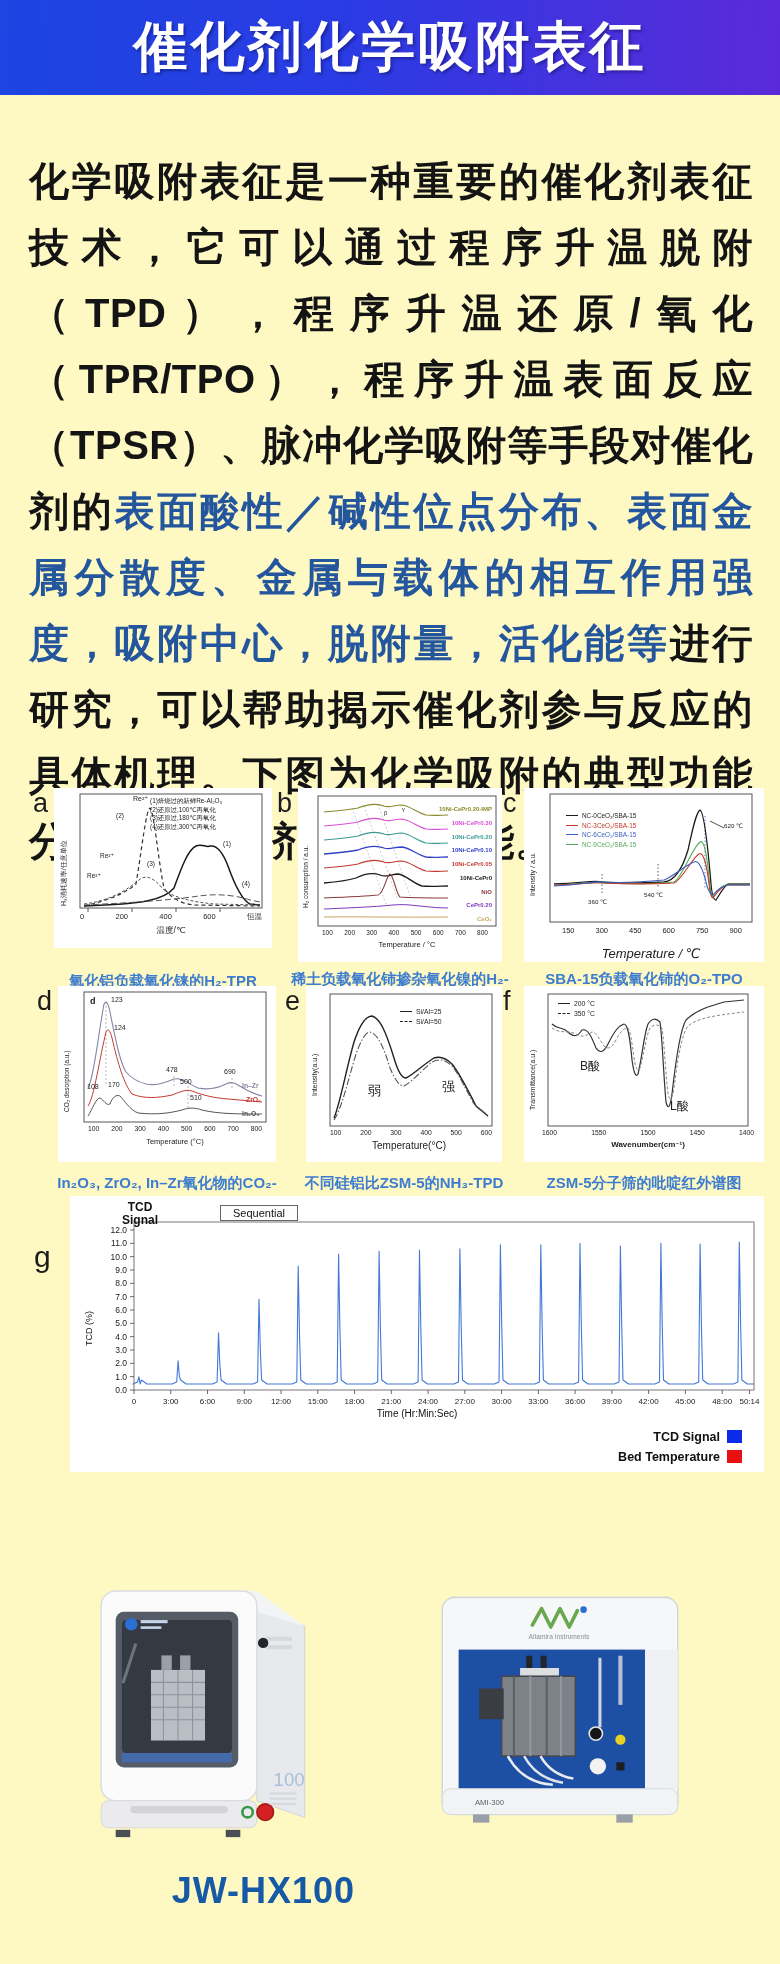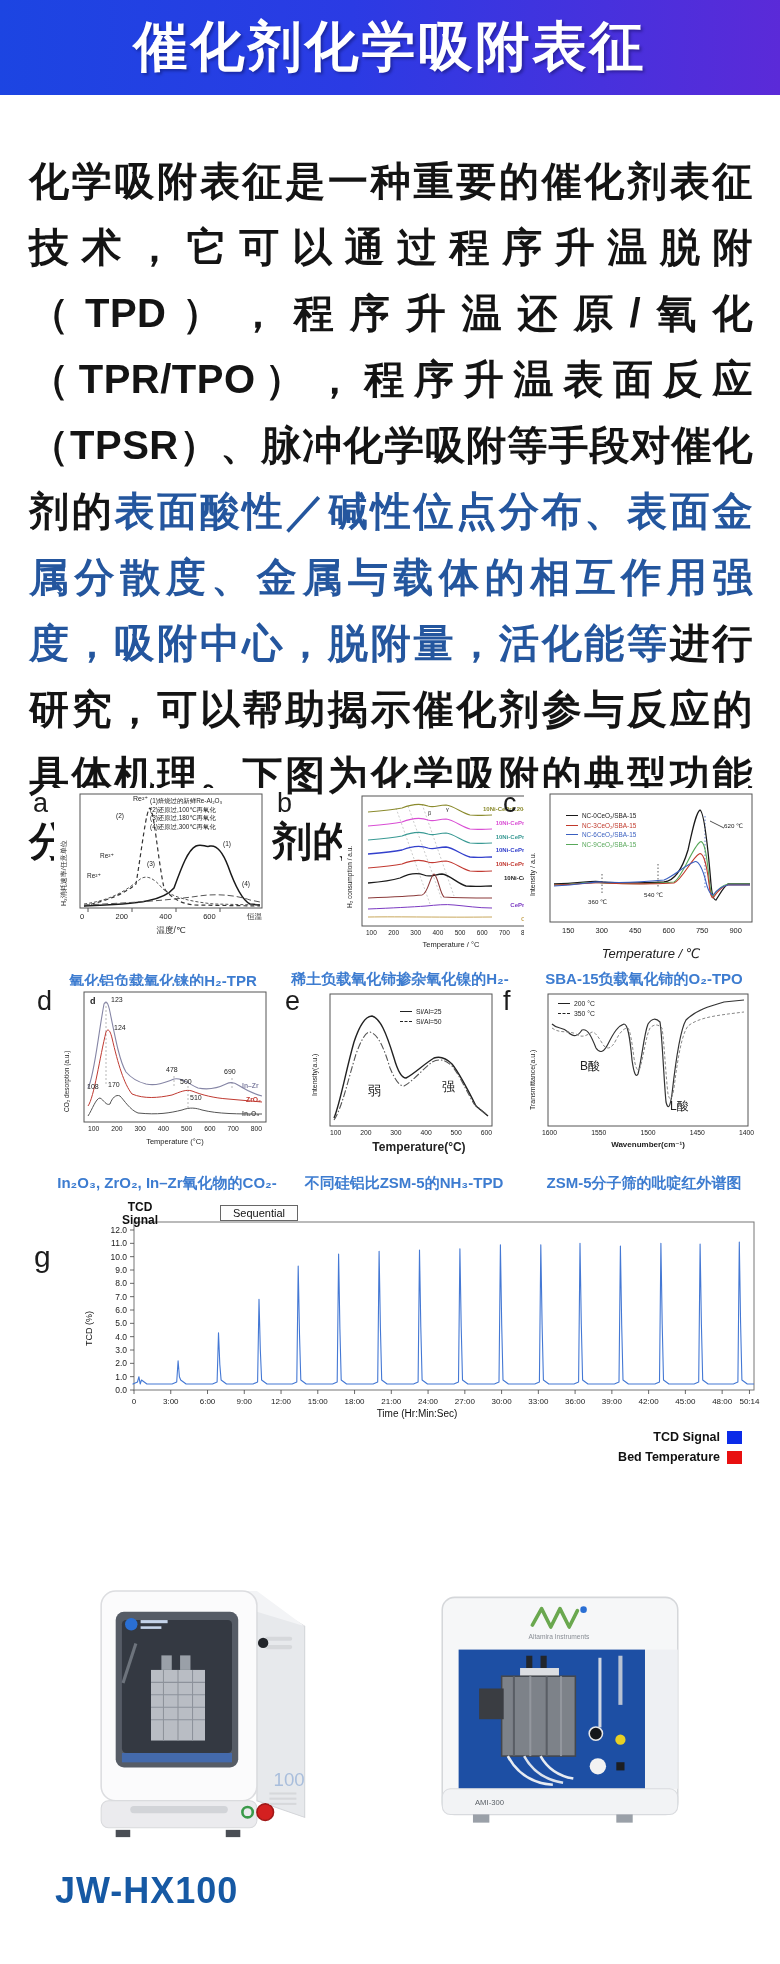--- a/index.html
+++ b/index.html
@@ -1,17 +1,17 @@
 <!DOCTYPE html>
 <html><head>
 <meta charset="utf-8">
 <style>
   html,body{margin:0;padding:0;}
   body{font-family:"Liberation Sans","DejaVu Sans",sans-serif;background:#e8e6e4;}
-  #page{position:relative;width:780px;height:1964px;background:#ffffff;overflow:hidden;margin:0 auto;}
+  #page{position:relative;width:780px;height:1964px;background:#fef9c3;overflow:hidden;margin:0 auto;}
   
   #hdr{position:absolute;left:0;top:0;width:780px;height:95px;
        background:linear-gradient(92deg,#1c45e2 0%,#2b3be4 45%,#5b2ad8 100%);
        display:flex;align-items:center;justify-content:center;}
   #hdr .t{font-family:"DejaVu Serif","Liberation Serif",serif;font-weight:bold;color:#fff;
        font-size:54px;letter-spacing:3px;text-shadow:2px 2px 3px rgba(0,0,40,.35);}
   
   #intro{position:absolute;left:29px;top:148px;width:724px;font-size:40px;line-height:66px;
        font-weight:bold;color:#141414;text-align:justify;letter-spacing:.5px;}
   #intro .blue{color:#24569e;}
@@ -33,24 +33,24 @@
   .legc span::before,.legef span::before{content:"";display:inline-block;width:12px;height:0;
         border-top:1.4px solid currentColor;margin-right:4px;vertical-align:2px;}
   .legef{position:absolute;font-size:6.8px;display:flex;flex-direction:column;gap:3px;color:#222;}
   .dashed::before{border-top-style:dashed !important;}
   
   #gcard{position:absolute;left:70px;top:1196px;width:694px;height:276px;background:#fff;}
   #ghdr{position:absolute;left:52px;top:5px;text-align:center;font-size:12px;font-weight:bold;color:#111;line-height:13px;}
   #gmode{position:absolute;left:150px;top:9px;border:1px solid #666;padding:1px 12px;font-size:11px;color:#111;background:#fdfdfd;}
   #gxlab{position:absolute;left:0;right:0;top:212px;text-align:center;font-size:10px;color:#111;}
   #gylab{position:absolute;left:14px;top:150px;transform:rotate(-90deg);transform-origin:0 0;font-size:9px;color:#111;}
-  .glegrow{position:absolute;right:22px;display:flex;align-items:flex-end;gap:7px;font-size:12.5px;font-weight:bold;color:#111;}
+  .glegrow{position:absolute;right:22px;display:flex;align-items:flex-start;gap:7px;font-size:12.5px;font-weight:bold;color:#111;}
   .glegrow .sw{width:15px;height:13px;display:inline-block;}
   
-  .prodlabel{position:absolute;width:300px;text-align:left;font-size:36px;font-weight:bold;color:#1659a4;letter-spacing:1px;}
+  .prodlabel{position:absolute;width:300px;text-align:right;font-size:36px;font-weight:bold;color:#1659a4;letter-spacing:1px;}
 </style>
 </head>
 <body>
 
 <div id="page">
 
   <div id="hdr">
     <div class="t">催化剂化学吸附表征</div>
   </div>
 
@@ -91,21 +91,21 @@
           <span>600</span>
           <span>恒温</span>
         </div>
       <div class="xl" style="left:26px;width:182px;top:137px;">温度/℃</div>
     </div>
     <div class="fcap" style="top:184px;">氧化铝负载氧化铼的H₂-TPR</div>
   </div>
 
   <div class="fig" style="left:298px;top:788px;width:204px;">
     <div class="fletter">b</div>
-    <div class="fcard" style="width:204px;height:137px;margin-left:44px;">
+    <div class="fcard" style="width:204px;height:174px;">
       <svg width="204" height="174" viewBox="0 0 204 174">
         <rect x="20" y="8" width="178" height="130" fill="#ffffff" stroke="#555" stroke-width="1"></rect>
         <path d="M54,20 L88,116" stroke="#aaa" stroke-width="0.6" stroke-dasharray="2,2" fill="none"></path>
         <path d="M66,18 L100,112" stroke="#aaa" stroke-width="0.6" stroke-dasharray="2,2" fill="none"></path>
         <path d="M80,16 L112,108" stroke="#aaa" stroke-width="0.6" stroke-dasharray="2,2" fill="none"></path>
         <path d="M26,24 C38,23 50,22 60,20 C70,16 78,15 86,18 C92,20 96,17 104,17 C112,18 120,25 128,27 C136,28 144,27 150,27" fill="none" stroke-width="1.1" stroke="#8b8b2e"></path>
         <path d="M26,38 C38,37 50,36 60,34 C70,30 78,29 86,32 C92,34 96,31 104,31 C112,32 120,39 128,41 C136,42 144,41 150,41" fill="none" stroke-width="1.1" stroke="#d94fd4"></path>
         <path d="M26,52 C38,51 50,50 60,48 C70,44 78,43 86,46 C92,48 96,45 104,45 C112,46 120,53 128,55 C136,56 144,55 150,55" fill="none" stroke-width="1.1" stroke="#3a9a94"></path>
         <path d="M26,66 C38,65 50,64 60,62 C70,58 78,57 86,60 C92,62 96,59 104,59 C112,60 120,67 128,69 C136,70 144,69 150,69" fill="none" stroke-width="1.3" stroke="#3340cc"></path>
         <path d="M26,80 C38,79 50,78 60,76 C70,72 78,71 86,74 C92,76 96,73 104,73 C112,74 120,81 128,83 C136,84 144,83 150,83" fill="none" stroke-width="1.1" stroke="#c23a32"></path>
@@ -237,21 +237,21 @@
       <span class="ann" style="left:62px;top:96px;font-size:13px;">弱</span>
       <span class="ann" style="left:136px;top:92px;font-size:13px;">强</span>
       <div class="tx" style="left:24px;width:162px;top:143px;font-size:6.8px;">
           <span>100</span>
           <span>200</span>
           <span>300</span>
           <span>400</span>
           <span>500</span>
           <span>600</span>
         </div>
-      <div class="xl" style="left:32px;width:162px;top:154px;font-size:12px;font-weight:bold;">Temperature(°C)</div>
+      <div class="xl" style="left:22px;width:162px;top:154px;font-size:10px;font-weight:normal;">Temperature(°C)</div>
     </div>
     <div class="fcap" style="top:188px;">不同硅铝比ZSM-5的NH₃-TPD</div>
   </div>
 
   <div class="fig" style="left:524px;top:986px;width:240px;">
     <div class="fletter">f</div>
     <div class="fcard" style="width:240px;height:176px;">
       <svg width="240" height="176" viewBox="0 0 240 176">
         <rect x="24" y="8" width="200" height="132" fill="#ffffff" stroke="#555" stroke-width="1"></rect>
         <path d="M28,38 C34,44 38,40 44,46 C50,52 54,50 58,44 C64,42 68,52 72,62 C76,68 80,66 84,58 C90,46 94,40 100,38 C104,38 106,52 108,74 C110,88 112,92 114,88 C118,72 120,48 124,38 C128,32 132,32 136,36 C138,48 140,96 142,116 C144,124 146,122 148,108 C152,72 156,44 162,34 C172,24 186,20 200,16 L220,14" fill="none" stroke="#333" stroke-width="1.2"></path>

